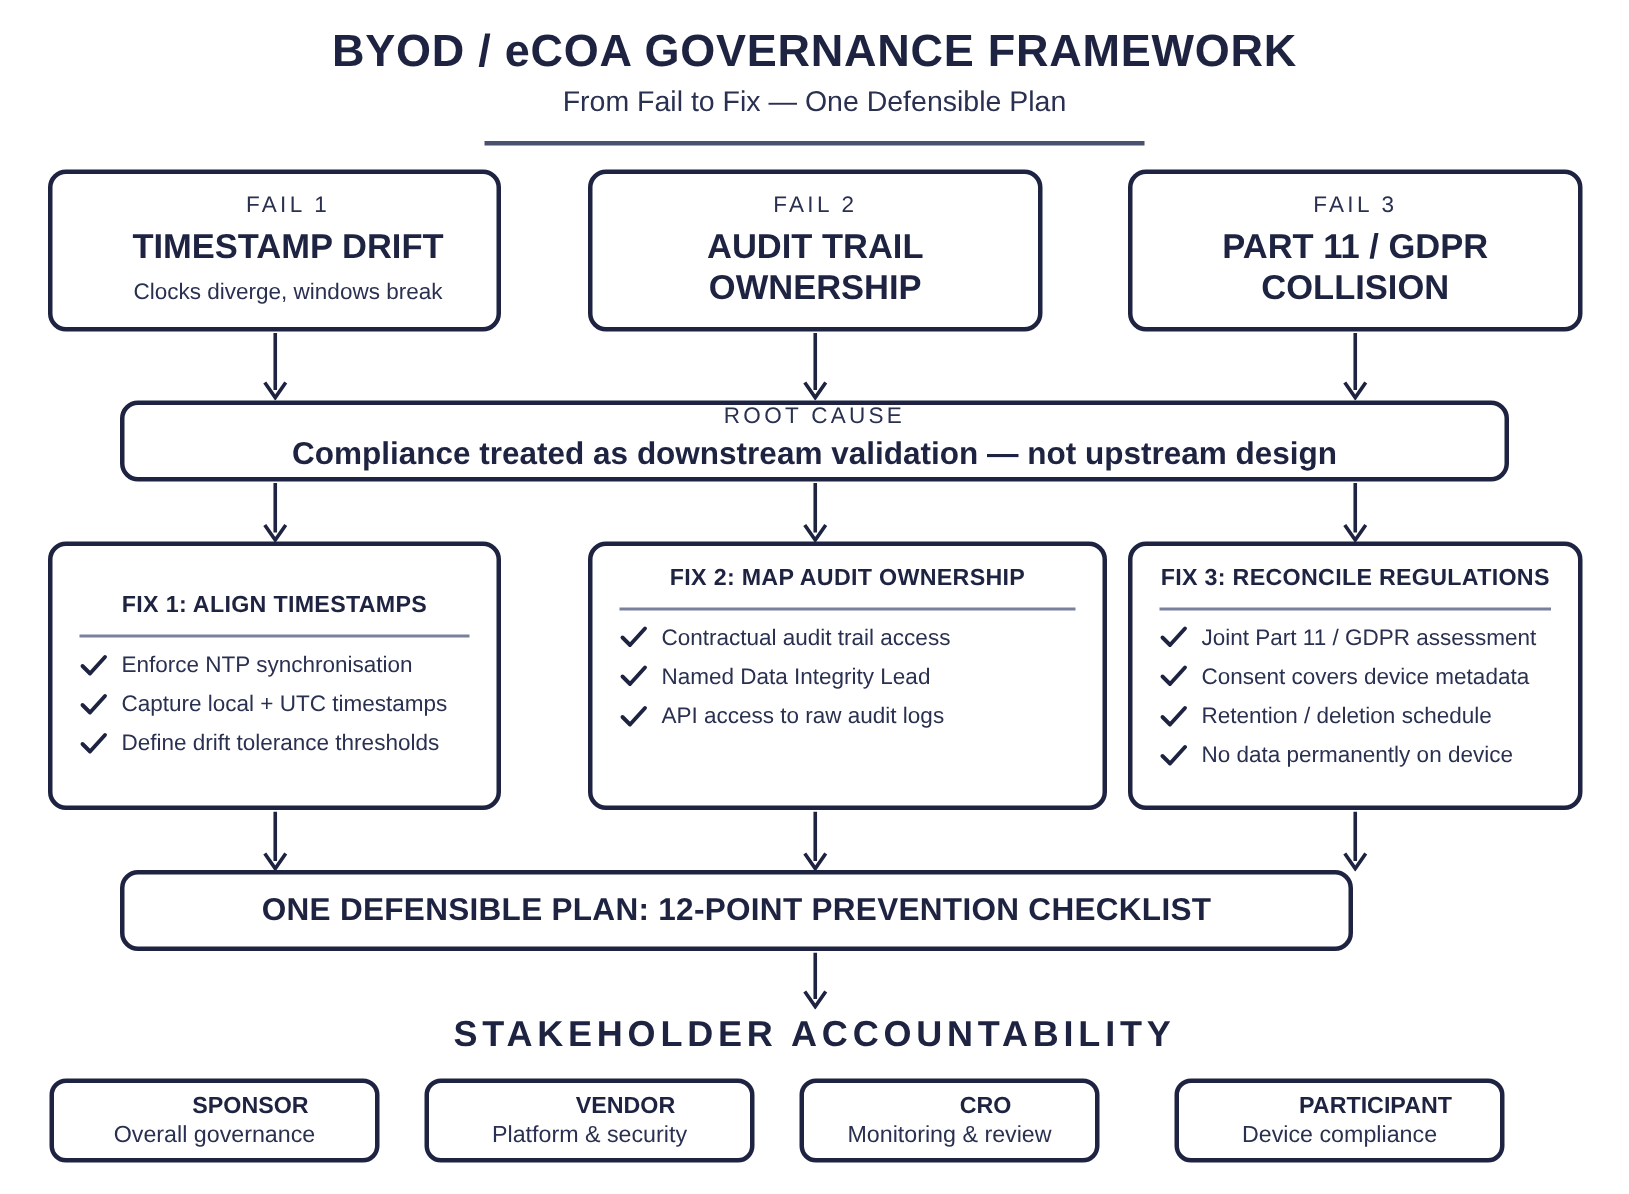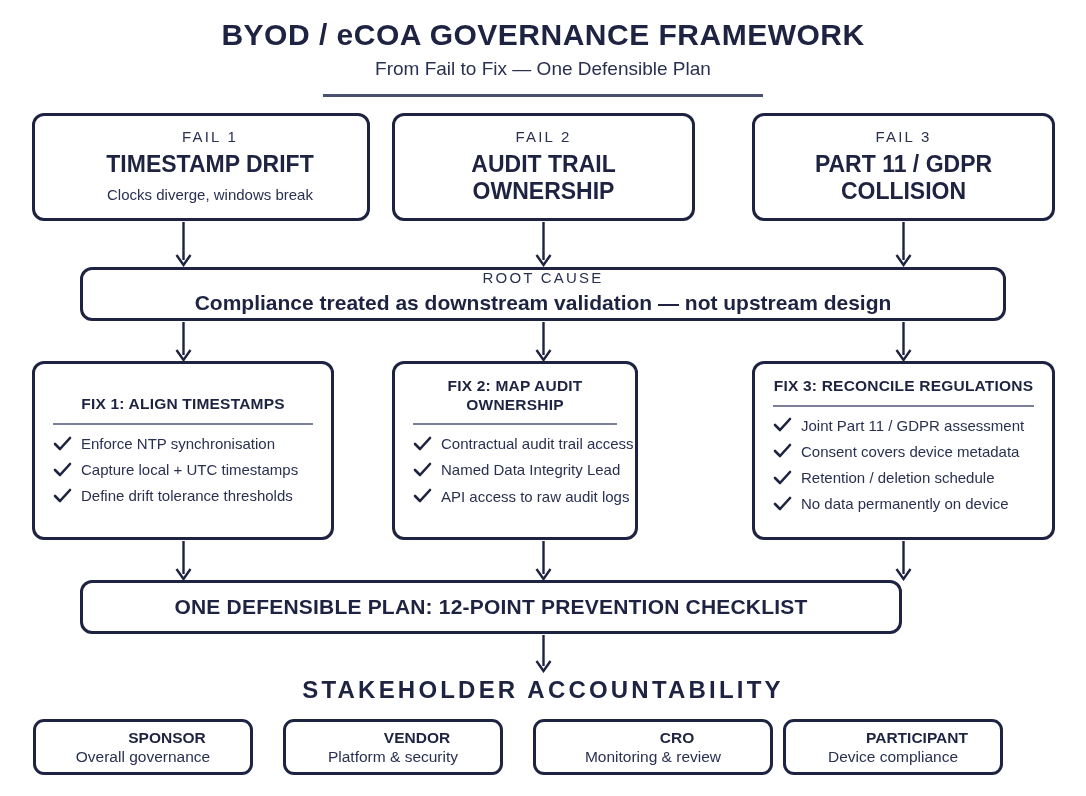--- a/index.html
+++ b/index.html
@@ -217,21 +217,21 @@
 <body>
 
 <div class="canvas">
 
   <div class="title-block">
     <div class="main-title">BYOD / eCOA GOVERNANCE FRAMEWORK</div>
     <div class="sub-title">From Fail to Fix — One Defensible Plan</div>
     <div class="title-rule"></div>
   </div>
 
-  <div class="box fail-box" style="left:32px; top:113px; width:338px; height:108px;padding-left:28px;">
+  <div class="box fail-box" style="left:32px; top:113px; width:302px; height:108px;padding-left:28px;">
     <div class="fail-kicker">FAIL 1</div>
     <div class="fail-title">TIMESTAMP DRIFT</div>
     <div class="fail-desc">Clocks diverge, windows break</div>
   </div>
 
   <div class="box fail-box" style="left:392px; top:113px; width:303px; height:108px;">
     <div class="fail-kicker">FAIL 2</div>
     <div class="fail-title">AUDIT TRAIL
 OWNERSHIP</div>
   </div>
@@ -309,21 +309,21 @@
         <span class="check-icon">
           <svg width="19" height="16" viewBox="0 0 19 16">
               <polyline points="2,8 7,13 17,2" fill="none" stroke="#1d2340" stroke-width="2.6" stroke-linecap="round" stroke-linejoin="round"></polyline>
             </svg>
         </span>
         <span>Define drift tolerance thresholds</span>
       </li>
     </ul>
   </div>
 
-  <div class="box fix-box" style="left:392px; top:361px; width:246px; height:179px;">
+  <div class="box fix-box" style="left:392px; top:361px; width:346px; height:179px;">
     <div class="fix-header">FIX 2: MAP AUDIT OWNERSHIP</div>
     <div class="fix-rule"></div>
     <ul class="fix-list">
       <li class="fix-item">
         <span class="check-icon">
           <svg width="19" height="16" viewBox="0 0 19 16">
               <polyline points="2,8 7,13 17,2" fill="none" stroke="#1d2340" stroke-width="2.6" stroke-linecap="round" stroke-linejoin="round"></polyline>
             </svg>
         </span>
         <span>Contractual audit trail access</span>
@@ -421,21 +421,21 @@
   <div class="box stake-box" style="left:33px; top:719px; width:220px; height:56px;">
     <div class="stake-role">SPONSOR</div>
     <div class="stake-desc">Overall governance</div>
   </div>
 
   <div class="box stake-box" style="left:283px; top:719px; width:220px; height:56px;">
     <div class="stake-role">VENDOR</div>
     <div class="stake-desc">Platform &amp; security</div>
   </div>
 
-  <div class="box stake-box" style="left:533px; top:719px; width:240px; height:56px;border-radius:11px;">
+  <div class="box stake-box" style="left:533px; top:719px; width:200px; height:56px;border-radius:11px;">
     <div class="stake-role">CRO</div>
     <div class="stake-desc">Monitoring &amp; review</div>
   </div>
 
   <div class="box stake-box" style="left:783px; top:719px; width:220px; height:56px;">
     <div class="stake-role">PARTICIPANT</div>
     <div class="stake-desc">Device compliance</div>
   </div>
 
 </div>

